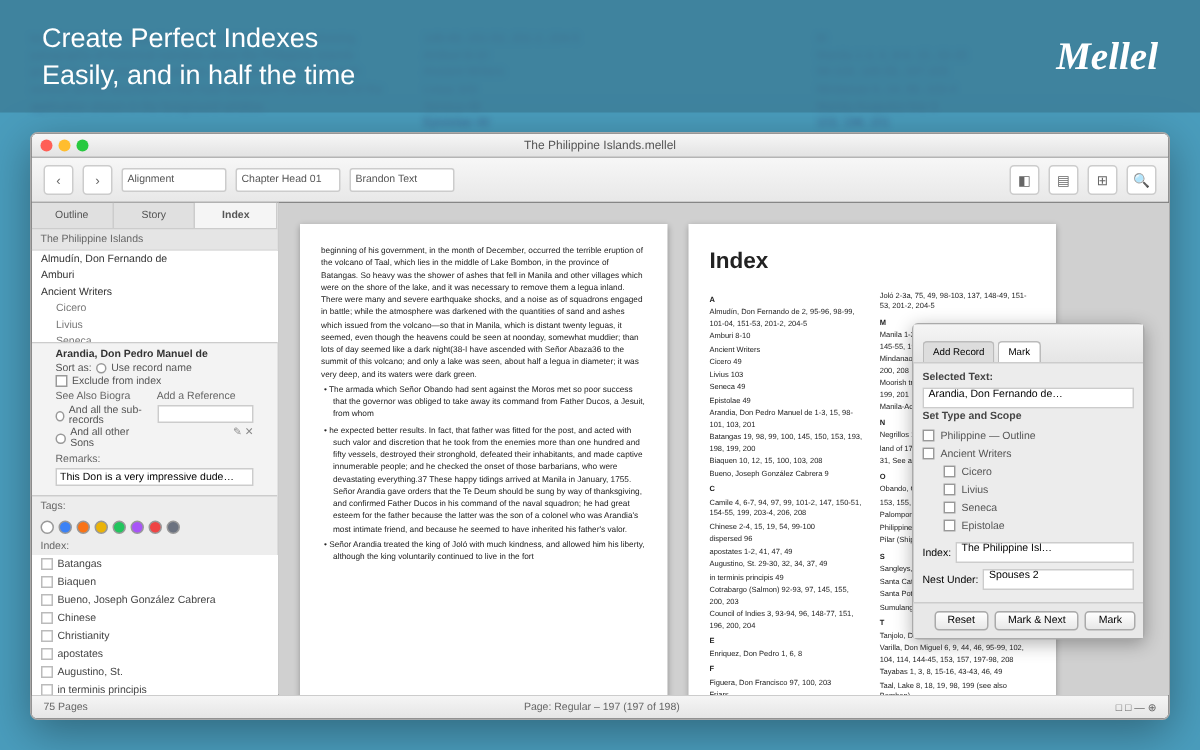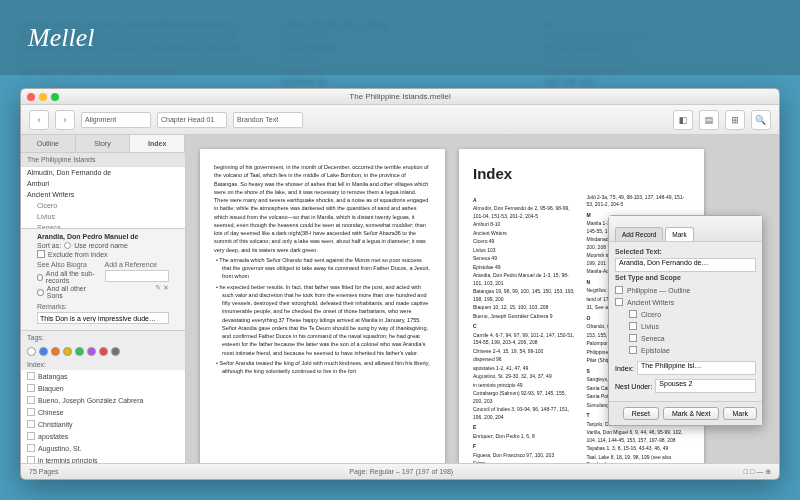--- a/index.html
+++ b/index.html
@@ -1,21 +1,21 @@
 <!DOCTYPE html>
 <html><head>
 <meta charset="utf-8">
 <style>
 *{margin:0;padding:0;box-sizing:border-box;font-family:-apple-system,Helvetica,Arial,sans-serif}
 body{width:800px;height:500px;overflow:hidden;position:relative;background:#4a9dbd}
 .bg-blur{position:absolute;inset:0;filter:blur(2px);opacity:.5;padding:20px;display:flex;justify-content:space-between;font-size:8px;color:#336;line-height:1.4}
 .bg-col{width:31%}
 .banner{position:absolute;top:0;left:0;right:0;height:75px;background:rgba(58,120,145,.7);display:flex;align-items:center;justify-content:space-between;padding:0 28px;z-index:5}
 .tagline{color:#fff;font-size:18px;font-weight:300;line-height:1.35}
-.brand{color:#fff;font-size:26px;font-style:italic;font-family:Georgia,serif;font-weight:400}
+.brand{color:#fff;font-size:26px;font-style:italic;font-family:Georgia,serif;font-weight:700}
 .app{position:absolute;top:88px;left:20px;right:20px;bottom:20px;background:#404040;border:1px solid #aaa;border-radius:5px;box-shadow:0 8px 30px rgba(0,0,0,.35);display:flex;flex-direction:column;font-size:8px;overflow:hidden}
 .titlebar{height:16px;background:linear-gradient(#f7f7f7,#e3e3e3);border-bottom:1px solid #ccc;display:flex;align-items:center;padding:0 6px;position:relative}
 .btns{display:flex;gap:4px}
 .wb{width:8px;height:8px;border-radius:50%}
 .red{background:#ff5f56}.yel{background:#ffbd2e}.grn{background:#27c93f}
 .title{position:absolute;left:50%;transform:translateX(-50%);font-size:8px;color:#555}
 .toolbar{height:30px;background:linear-gradient(#f7f7f7,#e8e8e8);border-bottom:1px solid #ccc;display:flex;align-items:center;padding:0 8px;gap:6px}
 .tbtn{width:20px;height:20px;background:#fff;border:1px solid #ccc;border-radius:3px;display:flex;align-items:center;justify-content:center;font-size:9px;color:#666}
 .tsel{width:70px;height:16px;background:#fff;border:1px solid #ccc;border-radius:2px;font-size:7px;padding:0 3px;display:flex;align-items:center;color:#555}
 .body{flex:1;display:flex;overflow:hidden}
@@ -61,20 +61,21 @@
 </head>
 <body>
 
 <div class="bg-blur">
   <div class="bg-col">text from previous page layer blurred behind window showing paragraphs of historical narrative about the Philippine islands governors and volcanic eruptions at Taal during the eighteenth century period described in the main document content area of the application shown in the foreground window.</div>
   <div class="bg-col">148-49, 151-53, 201-2, 204-5<br>Amburi 8-10<br>Ancient Writers<br>Livius 103<br>Seneca 49<br>Epistolae 49</div>
   <div class="bg-col">M<br>Manila 1-3, 6, 8-9, 15, 33-35<br>98-104, 145-55, 197-205<br>Mindanao 6, 14, 99, 103-4<br>Manila-Acapulco line 9<br>103, 198, 201</div>
 </div>
 
 <div class="banner">
+  <div class="tagline"><span>Create Perfect Indexes</span><br><span>Easily, and in half the time</span></div>
   <div class="brand">Mellel</div>
 </div>
 
 <div class="app">
   <div class="titlebar">
     <div class="btns">
       <div class="wb red"></div>
       <div class="wb yel"></div>
       <div class="wb grn"></div>
     </div>

